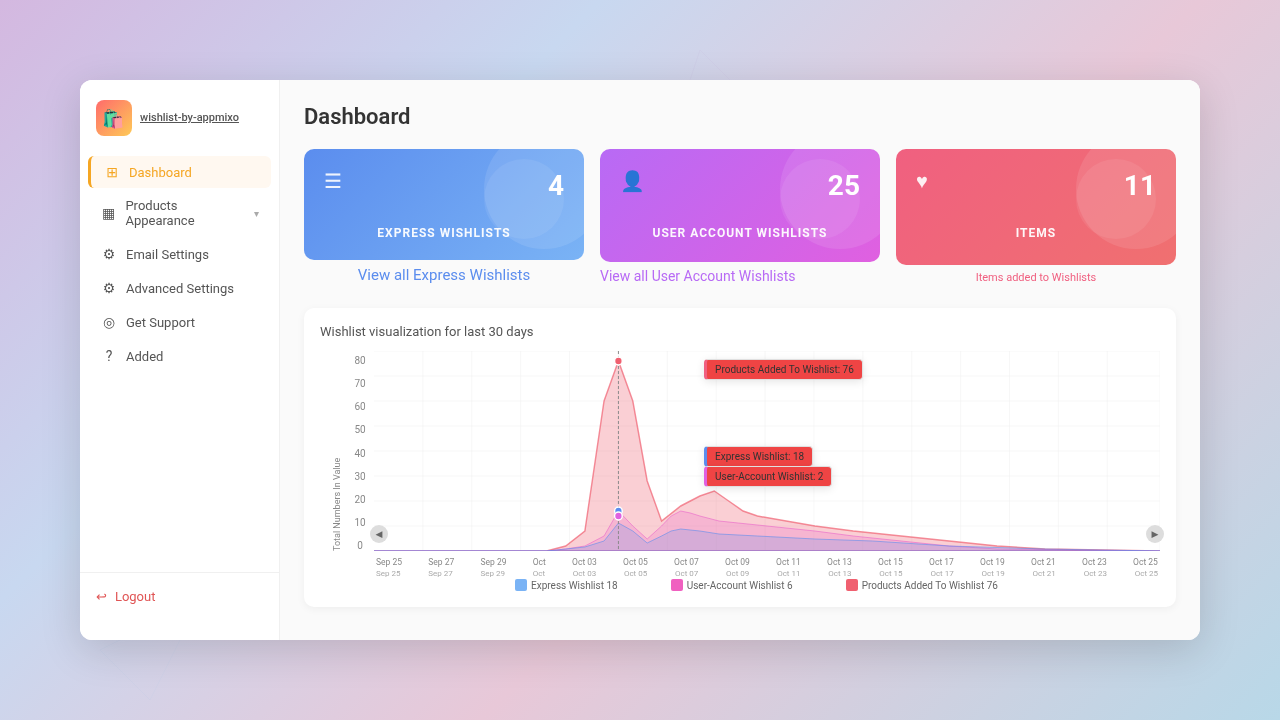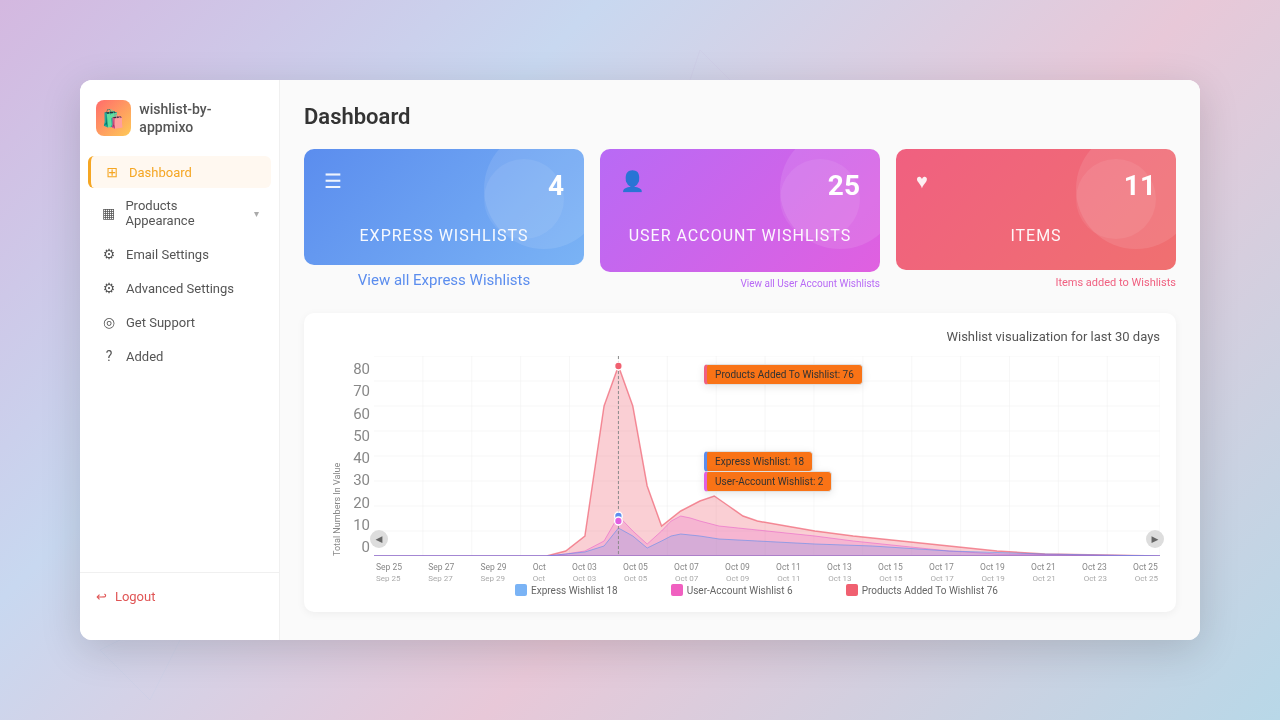--- a/index.html
+++ b/index.html
@@ -51,24 +51,25 @@
       width: 36px;
       height: 36px;
       background: linear-gradient(135deg, #ff6b6b, #feca57);
       border-radius: 8px;
       display: flex;
       align-items: center;
       justify-content: center;
       font-size: 18px;
     }
     .logo-text {
-      font-size: 14px;
+      font-size: 11px;
       color: #555;
       font-weight: 500;
       line-height: 1.3;
+      text-decoration: underline;
     }
     .sidebar-nav {
       flex: 1;
       padding: 0 8px;
     }
     .nav-item {
       display: flex;
       align-items: center;
       padding: 8px 12px;
       border-radius: 6px;
@@ -169,22 +170,22 @@
     }
     .card-icon {
       font-size: 20px;
       opacity: 0.9;
     }
     .card-number {
       font-size: 28px;
       font-weight: 700;
     }
     .card-label {
-      font-size: 16px;
-      font-weight: 400;
+      font-size: 12px;
+      font-weight: 700;
       letter-spacing: 1px;
       text-align: center;
       text-transform: uppercase;
       opacity: 0.95;
     }
     .card-link {
       font-size: 11px;
       color: #5b8dee;
       text-align: center;
       margin-top: 6px;
@@ -195,21 +196,21 @@
     
     .chart-container {
       background: white;
       border-radius: 10px;
       padding: 16px;
       box-shadow: 0 2px 8px rgba(0,0,0,0.05);
     }
     .chart-title {
       font-size: 13px;
       color: #555;
-      text-align: right;
+      text-align: left;
       margin-bottom: 12px;
     }
     .chart-wrapper {
       position: relative;
       height: 220px;
       display: flex;
     }
     .y-axis-label {
       writing-mode: vertical-rl;
       transform: rotate(180deg);
@@ -241,21 +242,21 @@
       gap: 4px;
       padding-left: 33px;
     }
     .legend-dot {
       width: 12px;
       height: 12px;
       border-radius: 2px;
     }
     .tooltip-box {
       position: absolute;
-      background: #f97316;
+      background: #ef4444;
       border: 1px solid #e0e0e0;
       border-radius: 4px;
       padding: 4px 8px;
       font-size: 10px;
       color: #333;
       white-space: nowrap;
       box-shadow: 0 2px 8px rgba(0,0,0,0.1);
       pointer-events: none;
     }
     .tooltip-products {
@@ -349,46 +350,46 @@
       <div style="flex:1; display:flex; flex-direction:column;">
         <div class="stat-card stat-card-purple">
           <div class="card-decoration"></div>
           <div class="card-decoration2"></div>
           <div class="card-header">
             <span class="card-icon">👤</span>
             <span class="card-number">25</span>
           </div>
           <div class="card-label">USER ACCOUNT WISHLISTS</div>
         </div>
-        <div class="card-link card-link-purple" style="font-size:10px;color:#b86af5;text-align:right;margin-top:6px;cursor:pointer;">View all User Account Wishlists</div>
+        <div class="card-link card-link-purple" style="font-size:14px;color:#b86af5;text-align:left;margin-top:6px;cursor:pointer;">View all User Account Wishlists</div>
       </div>
 
       <div style="flex:1; display:flex; flex-direction:column;">
         <div class="stat-card stat-card-red">
           <div class="card-decoration"></div>
           <div class="card-decoration2"></div>
           <div class="card-header">
             <span class="card-icon">♥</span>
             <span class="card-number">11</span>
           </div>
           <div class="card-label">ITEMS</div>
         </div>
-        <div class="card-link card-link-red" style="font-size:11px;color:#f06080;text-align:right;cursor:pointer;">Items added to Wishlists</div>
+        <div class="card-link card-link-red" style="font-size:11px;color:#f06080;text-align:center;cursor:pointer;">Items added to Wishlists</div>
       </div>
     </div>
 
     <div class="chart-container">
       <div class="chart-title">Wishlist visualization for last 30 days</div>
       <div class="chart-wrapper">
 
         <div style="display:flex;flex-direction:column;align-items:center;width:30px;padding-top:0;">
           <div class="y-axis-label" style="height:200px;font-size:9px;">Total Numbers In Value</div>
         </div>
 
-        <div style="display:flex;flex-direction:column;justify-content:space-between;padding:4px 4px 20px 0;font-size:15px;color:#888;text-align:right;width:24px;">
+        <div style="display:flex;flex-direction:column;justify-content:space-between;padding:4px 4px 20px 0;font-size:10px;color:#888;text-align:center;width:24px;">
           <span>80</span>
           <span>70</span>
           <span>60</span>
           <span>50</span>
           <span>40</span>
           <span>30</span>
           <span>20</span>
           <span>10</span>
           <span>0</span>
         </div>

